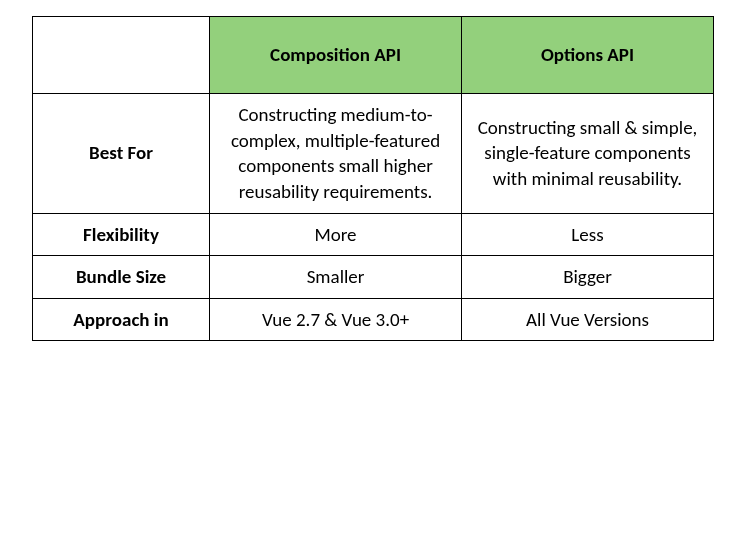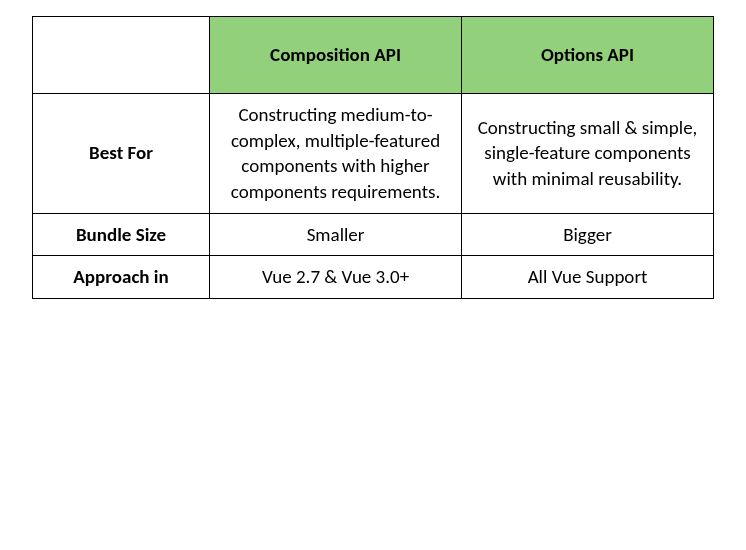--- a/index.html
+++ b/index.html
@@ -56,28 +56,33 @@
     <thead>
       <tr>
         <th class="corner"></th>
         <th class="header">Composition API</th>
         <th class="header">Options API</th>
       </tr>
     </thead>
     <tbody>
       <tr>
         <td class="row-label">Best For</td>
-        <td>Constructing medium-to-complex, multiple-featured components with higher components requirements.</td>
+        <td>Constructing medium-to-complex, multiple-featured components small higher reusability requirements.</td>
         <td>Constructing small &amp; simple, single-feature components with minimal reusability.</td>
+      </tr>
+      <tr>
+        <td class="row-label">Flexibility</td>
+        <td>More</td>
+        <td>Less</td>
       </tr>
       <tr>
         <td class="row-label">Bundle Size</td>
         <td>Smaller</td>
         <td>Bigger</td>
       </tr>
       <tr>
         <td class="row-label">Approach in</td>
         <td>Vue 2.7 &amp; Vue 3.0+</td>
-        <td>All Vue Support</td>
+        <td>All Vue Versions</td>
       </tr>
     </tbody>
   </table>
 </div>
 
 </body></html>

